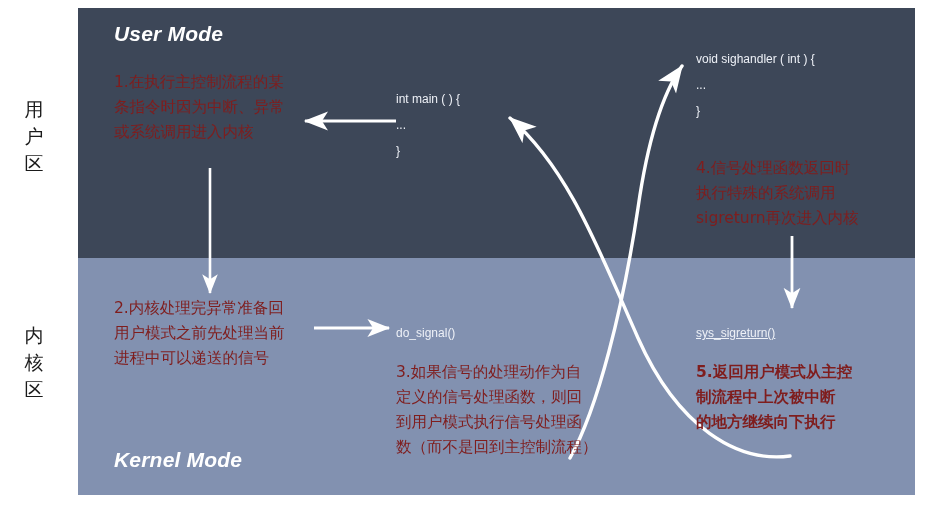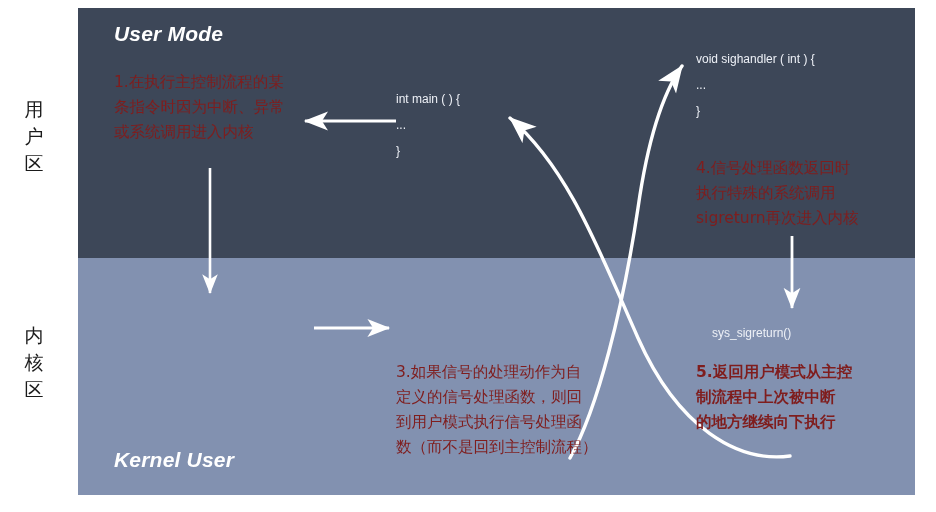--- a/index.html
+++ b/index.html
@@ -91,21 +91,21 @@
   }
 
   #step1 { left: 36px;  top: 62px;  width: 250px; }
   #code-main { left: 318px; top: 62px; width: 180px; margin-top: 16px; }
   #code-sighandler { left: 618px; top: 38px; width: 230px; }
   #step4 { left: 618px; top: 148px; width: 220px; }
 
   #step2 { left: 36px;  top: 288px; width: 260px; }
   #label-do-signal { left: 318px; top: 312px; width: 170px; }
   #step3 { left: 318px; top: 352px; width: 258px; }
-  #label-sys-sigreturn { left: 634px; top: 312px; width: 200px; }
+  #label-sys-sigreturn { left: 618px; top: 312px; width: 200px; text-decoration: underline; }
   #step5 { left: 618px; top: 352px; width: 210px; font-weight: bold; }
 </style>
 </head>
 <body>
 
 <div id="canvas">
 
   <div class="side-label" id="label-user">
     <span>用</span>
     <span>户</span>
@@ -139,35 +139,39 @@
       <line x1="236" y1="320" x2="311" y2="320" stroke="#ffffff" stroke-width="3.0" marker-end="url(#ah)"></line>
 
       <path d="M 492,450 C 520,400 545,300 560,200 C 570,130 585,85 604,58" fill="none" stroke="#ffffff" stroke-width="3.4" marker-end="url(#ah2)" stroke-linecap="round"></path>
 
       <line x1="714" y1="228" x2="714" y2="300" stroke="#ffffff" stroke-width="2.8" marker-end="url(#ah)"></line>
 
       <path d="M 712,448 C 660,455 600,420 560,330 C 520,240 490,160 432,110" fill="none" stroke="#ffffff" stroke-width="3.4" marker-end="url(#ah2)" stroke-linecap="round"></path>
     </svg>
 
     <div class="mode-title" id="title-user">User Mode</div>
-    <div class="mode-title" id="title-kernel">Kernel User</div>
+    <div class="mode-title" id="title-kernel">Kernel Mode</div>
 
     <div class="para" id="step1">1.在执行主控制流程的某
 条指令时因为中断、异常
 或系统调用进入内核</div>
     <div class="code" id="code-main">int main ( ) {
     ...
 }</div>
     <div class="code" id="code-sighandler">void sighandler ( int ) {
     ...
 }</div>
     <div class="para" id="step4">4.信号处理函数返回时
 执行特殊的系统调用
 sigreturn再次进入内核</div>
 
+    <div class="para" id="step2">2.内核处理完异常准备回
+用户模式之前先处理当前
+进程中可以递送的信号</div>
+    <div class="code" id="label-do-signal">do_signal()</div>
     <div class="para" id="step3">3.如果信号的处理动作为自
 定义的信号处理函数，则回
 到用户模式执行信号处理函
 数（而不是回到主控制流程）</div>
     <div class="code" id="label-sys-sigreturn">sys_sigreturn()</div>
     <div class="para" id="step5">5.返回用户模式从主控
 制流程中上次被中断
 的地方继续向下执行</div>
 
   </div>

